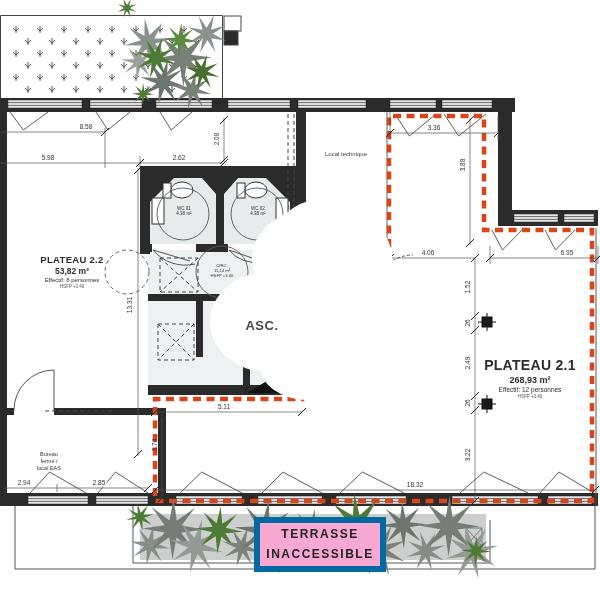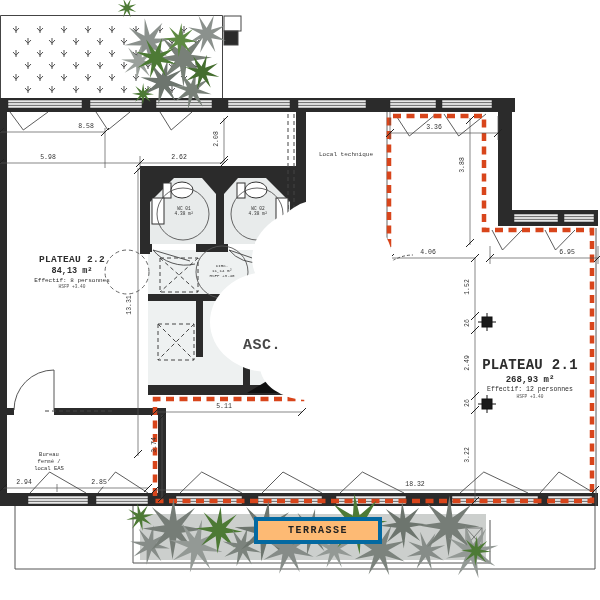--- a/index.html
+++ b/index.html
@@ -1,34 +1,34 @@
 <!DOCTYPE html>
 <html><head>
 <meta charset="utf-8">
 <style>
   html,body{margin:0;padding:0;background:#fff;}
   .stage{position:relative;width:600px;height:600px;background:#ffffff;overflow:hidden;
-         font-family:Liberation Mono, monospace;}
+         font-family:Liberation Sans, sans-serif;}
   svg{position:absolute;left:0;top:0;}
   .lbl{position:absolute;transform:translate(-50%,-50%);font-size:6.5px;color:#333;
        white-space:nowrap;background:#fff;padding:0 1px;line-height:1;}
   .v{transform:translate(-50%,-50%) rotate(-90deg);background:transparent;}
   .room{position:absolute;transform:translate(-50%,-50%);text-align:center;color:#2d2d2d;
         white-space:nowrap;line-height:1.25;}
   .t1{font-weight:bold;font-size:9.5px;letter-spacing:.3px;}
   .t2{font-weight:bold;font-size:8.5px;}
   .t3{font-size:6px;}
   .t4{font-size:4.5px;color:#555;}
   .small-room{font-size:6px;color:#3c3c3c;}
-  .asc{font-size:15px;font-weight:bold;color:#474747;letter-spacing:.5px;margin-top:20px;}
+  .asc{font-size:13px;font-weight:bold;color:#474747;letter-spacing:.5px;}
   .micro{font-size:4.5px;line-height:1.15;color:#333;}
   .micro2{font-size:4.2px;line-height:1.15;color:#333;}
   .bureau{font-size:5.5px;color:#333;line-height:1.3;}
-  .terr-box{position:absolute;left:254px;top:517px;width:120px;border:4px solid #0369a1;
-            background:#fdba74;text-align:center;font-size:10px;font-weight:bold;
+  .terr-box{position:absolute;left:254px;top:517px;width:120px;border:6px solid #0369a1;
+            background:#f9a8d4;text-align:center;font-size:12px;font-weight:bold;
             letter-spacing:1.5px;color:#222;line-height:1.7;padding:1px 0;}
 </style>
 </head>
 <body>
 
 <div class="stage">
 
 <svg id="plan" width="600" height="600" viewBox="0 0 600 600">
   <defs>
     <path id="spike" d="M10 0L2.8 1.1L7.1 7.1L1.1 2.8L0 10L-1.1 2.8L-7.1 7.1L-2.8 1.1L-10 0L-2.8 -1.1L-7.1 -7.1L-1.1 -2.8L0 -10L1.1 -2.8L7.1 -7.1L2.8 -1.1Z"></path>
@@ -342,21 +342,21 @@
     <ellipse cx="268" cy="322" rx="58" ry="50"></ellipse>
     <ellipse cx="356" cy="330" rx="62" ry="52"></ellipse>
     <ellipse cx="308" cy="366" rx="48" ry="34"></ellipse>
     <ellipse cx="398" cy="300" rx="40" ry="40"></ellipse>
     <ellipse cx="330" cy="232" rx="52" ry="34"></ellipse>
   </g>
 </svg>
 
   <div class="room" style="left:72px;top:272px;">
     <div class="t1">PLATEAU 2.2</div>
-    <div class="t2">84,13 m²</div>
+    <div class="t2">53,82 m²</div>
     <div class="t3">Effectif: 8 personnes</div>
     <div class="t4">HSFP +3.40</div>
   </div>
   <div class="room" style="left:530px;top:378px;">
     <div class="t1" style="font-size:14px">PLATEAU 2.1</div>
     <div class="t2" style="font-size:9px">268,93 m²</div>
     <div class="t3" style="font-size:6.5px">Effectif: 12 personnes</div>
     <div class="t4">HSFP +3.40</div>
   </div>
   <div class="room small-room" style="left:346px;top:155px;">
@@ -378,20 +378,21 @@
     <div>WC 02</div>
       <div>4.38 m²</div>
   </div>
   <div class="room micro2" style="left:222px;top:271px;">
     <div>CIRC.</div>
       <div>11,14 m²</div>
       <div>HSFP +3.40</div>
   </div>
   <div class="terr-box">
     <div>TERRASSE</div>
+      <div>INACCESSIBLE</div>
   </div>
 
   <div class="lbl" style="left:86px;top:127px;">8.58</div>
   <div class="lbl" style="left:48px;top:158px;">5.98</div>
   <div class="lbl" style="left:179px;top:158px;">2.62</div>
   <div class="lbl v" style="left:217px;top:139px;">2.08</div>
   <div class="lbl" style="left:434px;top:128px;">3.36</div>
   <div class="lbl v" style="left:463px;top:165px;">3.88</div>
   <div class="lbl" style="left:428px;top:253px;">4.06</div>
   <div class="lbl" style="left:567px;top:253px;">6.95</div>

